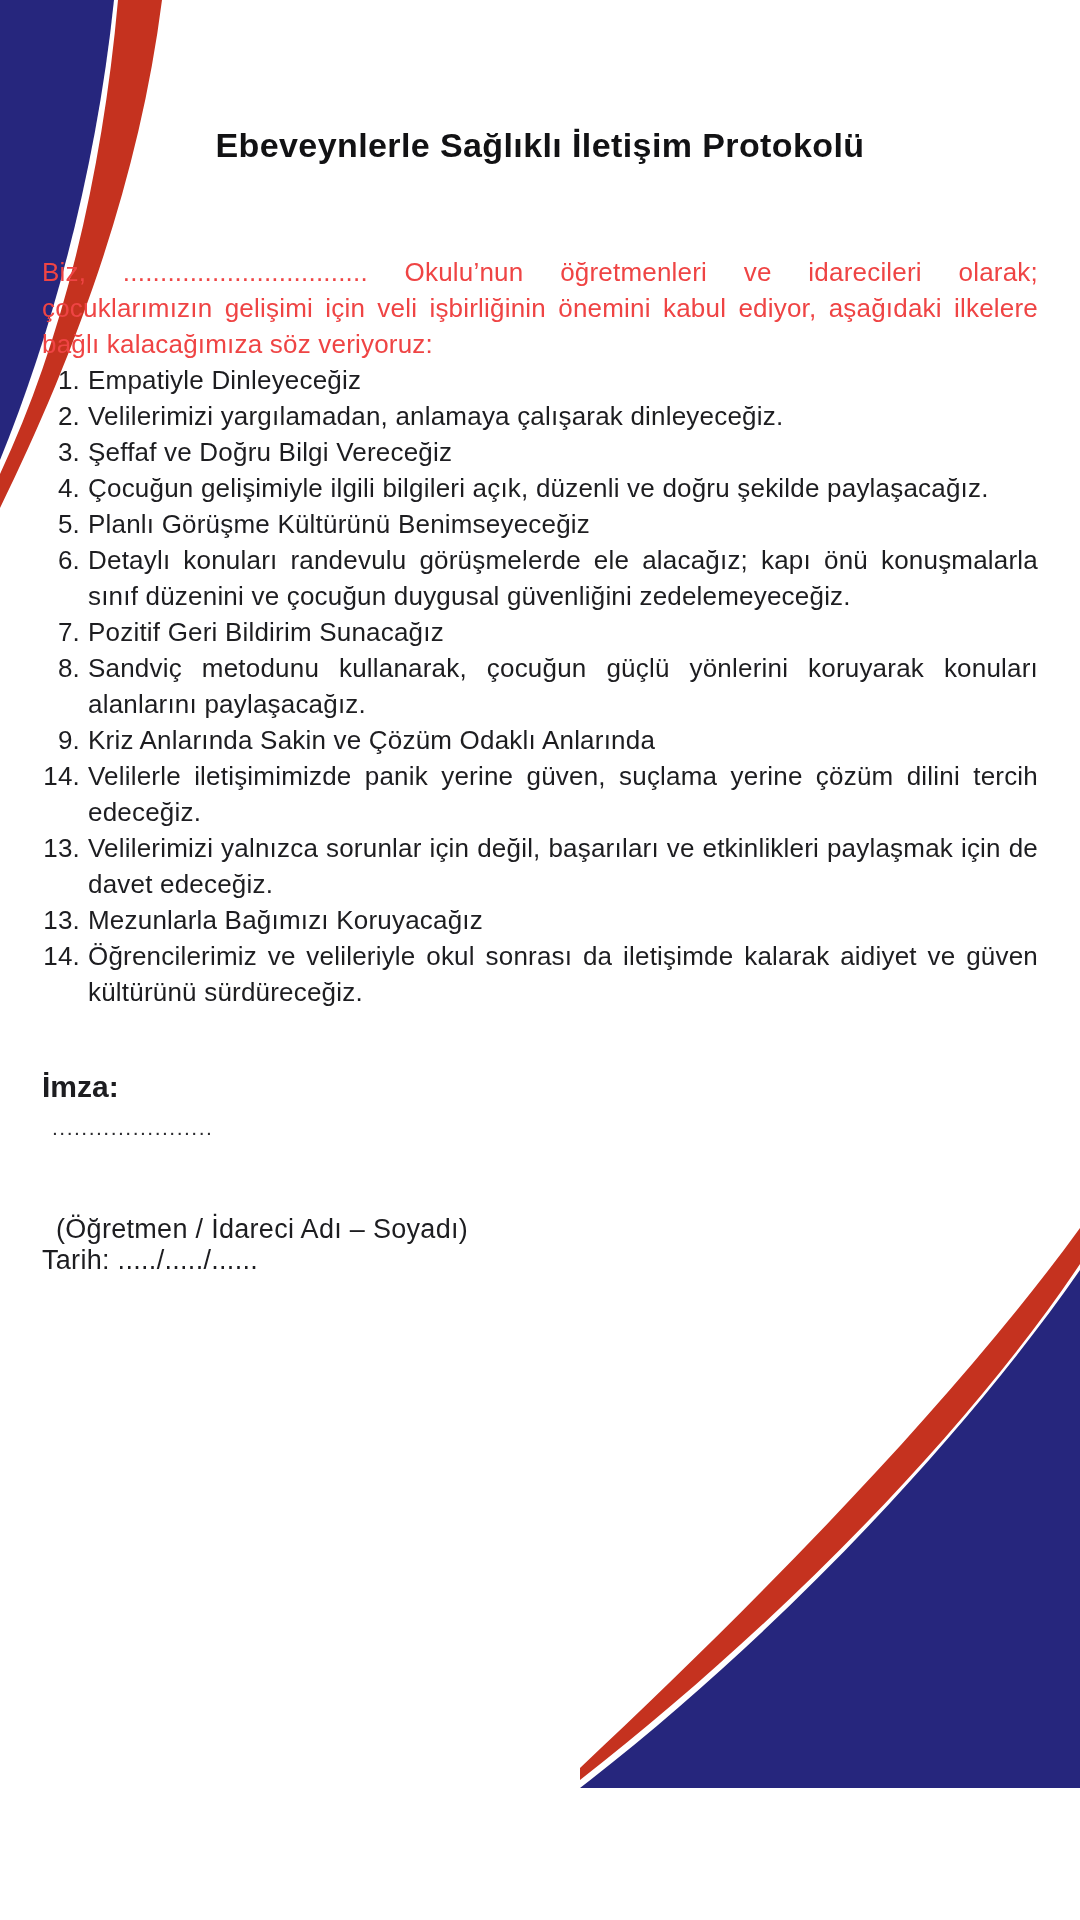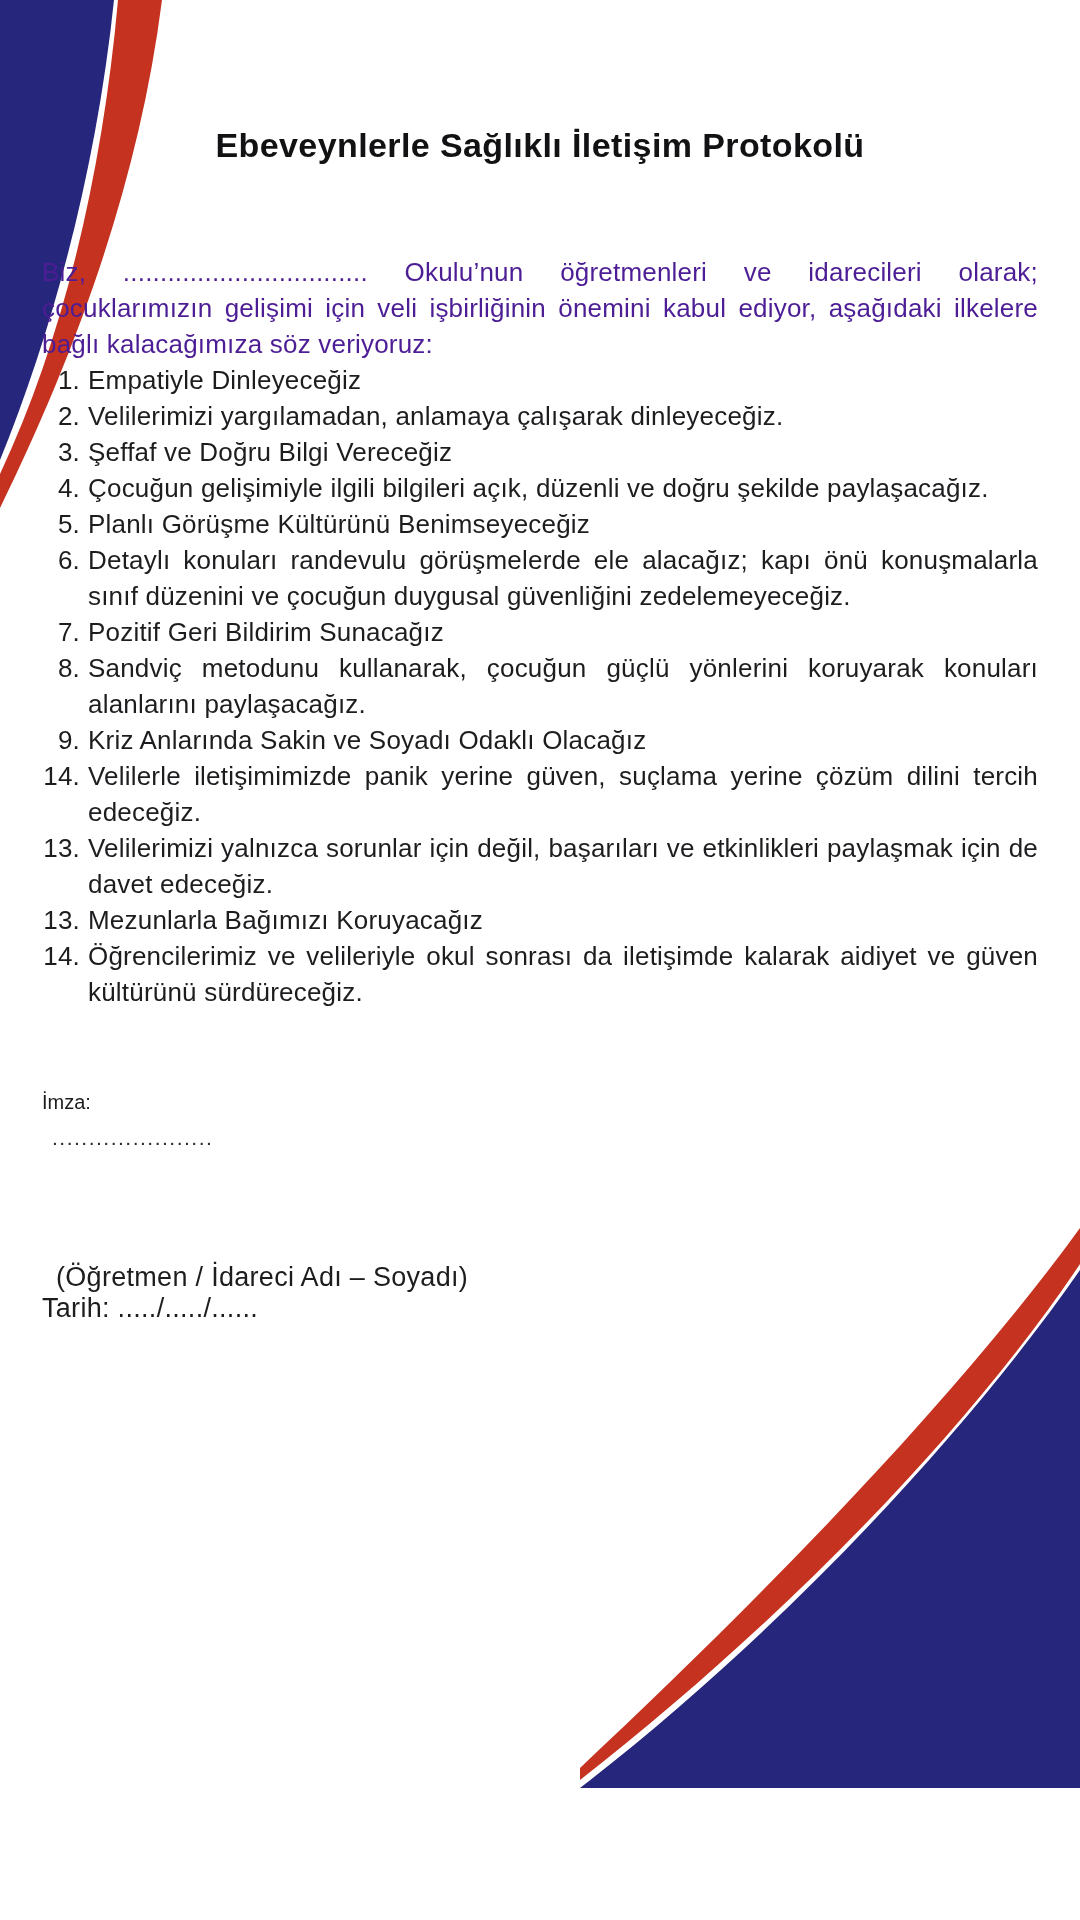--- a/index.html
+++ b/index.html
@@ -31,21 +31,21 @@
     letter-spacing:0.4px;
     color:#121214;
   }
 
   p.intro {
     margin-top:88px;
     font-size:26px;
     line-height:36px;
     letter-spacing:0.2px;
     text-align:justify;
-    color:#4c1d95;
+    color:#ef4444;
   }
 
   ol.principles { list-style:none; }
   li.principle {
     display:flex;
     font-size:26px;
     line-height:36px;
     letter-spacing:0.2px;
   }
   li.principle .num {
@@ -61,23 +61,23 @@
 
   p.note {
     font-size:26px;
     line-height:36px;
     letter-spacing:0.2px;
     text-align:justify;
   }
   .pin { display:inline-block; margin-right:12px; }
   .pin svg { vertical-align:-6px; }
 
-  .sig-label { margin-top:81px; font-size:20px; }
+  .sig-label { margin-top:60px; font-size:30px;font-weight:bold; }
   .sig-dots  { margin-top:12px; margin-left:10px; font-size:21px; letter-spacing:1.5px; color:#2a2a2e; }
-  .sig-name  { margin-top:112px; margin-left:14px; font-size:27px; letter-spacing:0.3px; }
+  .sig-name  { margin-top:74px; margin-left:14px; font-size:27px; letter-spacing:0.3px; }
   .sig-date  { font-size:27px; letter-spacing:0.3px; }
 </style>
 </head>
 <body>
 
 <div class="page">
 
   <svg class="corner top-left" viewBox="0 0 170 515" aria-hidden="true">
     <path d="M118,0 L162,0 C138,190 70,365 0,508 L0,474 C62,342 102,178 118,0 Z" fill="#c5321f"></path>
     <path d="M0,0 L114,0 C96,172 52,332 0,460 Z" fill="#26267d"></path>
@@ -122,21 +122,21 @@
         <li class="principle">
     <span class="num">7.</span>
     <span class="txt">Pozitif Geri Bildirim Sunacağız</span>
   </li>
         <li class="principle">
     <span class="num">8.</span>
     <span class="txt">Sandviç metodunu kullanarak, çocuğun güçlü yönlerini koruyarak konuları alanlarını paylaşacağız.</span>
   </li>
         <li class="principle">
     <span class="num">9.</span>
-    <span class="txt">Kriz Anlarında Sakin ve Soyadı Odaklı Olacağız</span>
+    <span class="txt">Kriz Anlarında Sakin ve Çözüm Odaklı Anlarında</span>
   </li>
         <li class="principle">
     <span class="num">14.</span>
     <span class="txt">Velilerle iletişimimizde panik yerine güven, suçlama yerine çözüm dilini tercih edeceğiz.</span>
   </li>
         <li class="principle">
     <span class="num">13.</span>
     <span class="txt">Velilerimizi yalnızca sorunlar için değil, başarıları ve etkinlikleri paylaşmak için de davet edeceğiz.</span>
   </li>
         <li class="principle">

